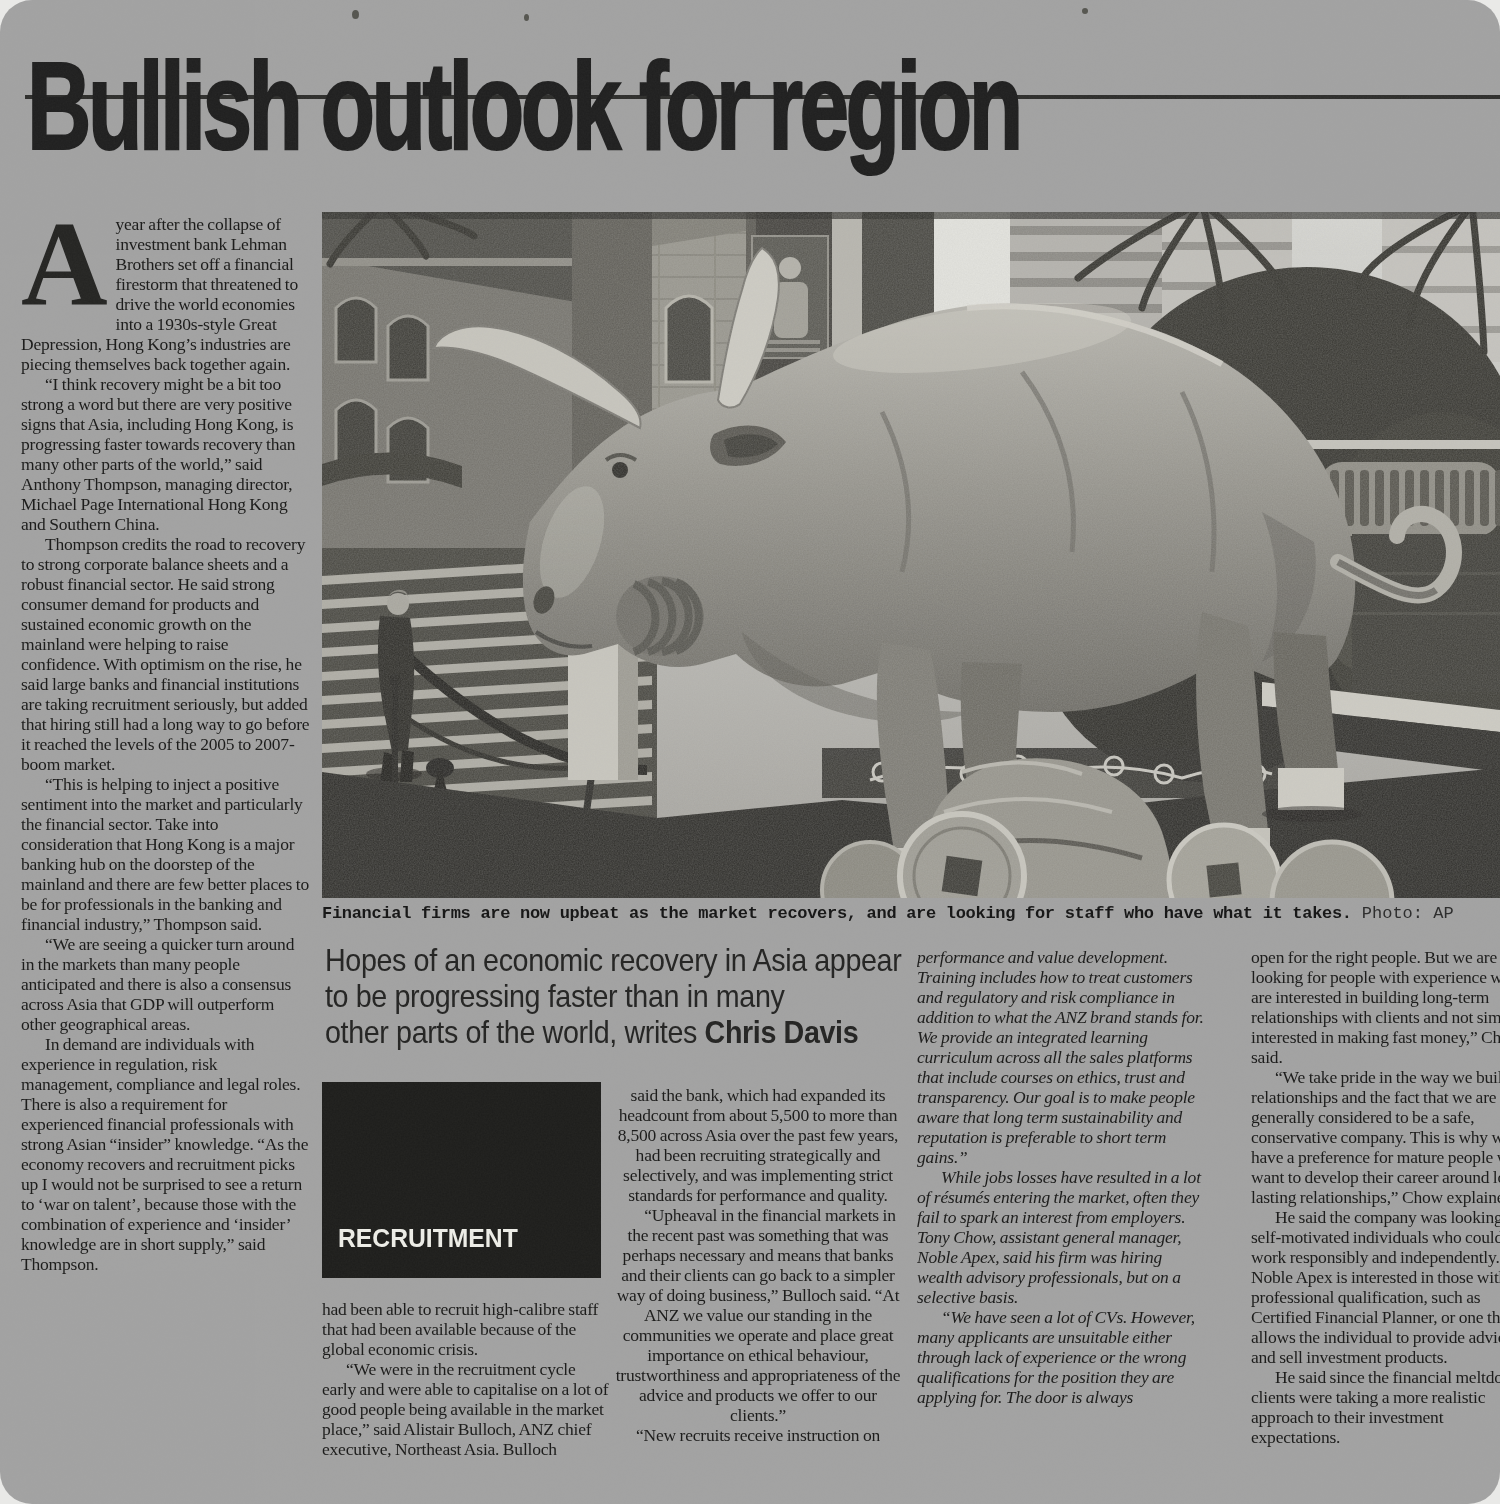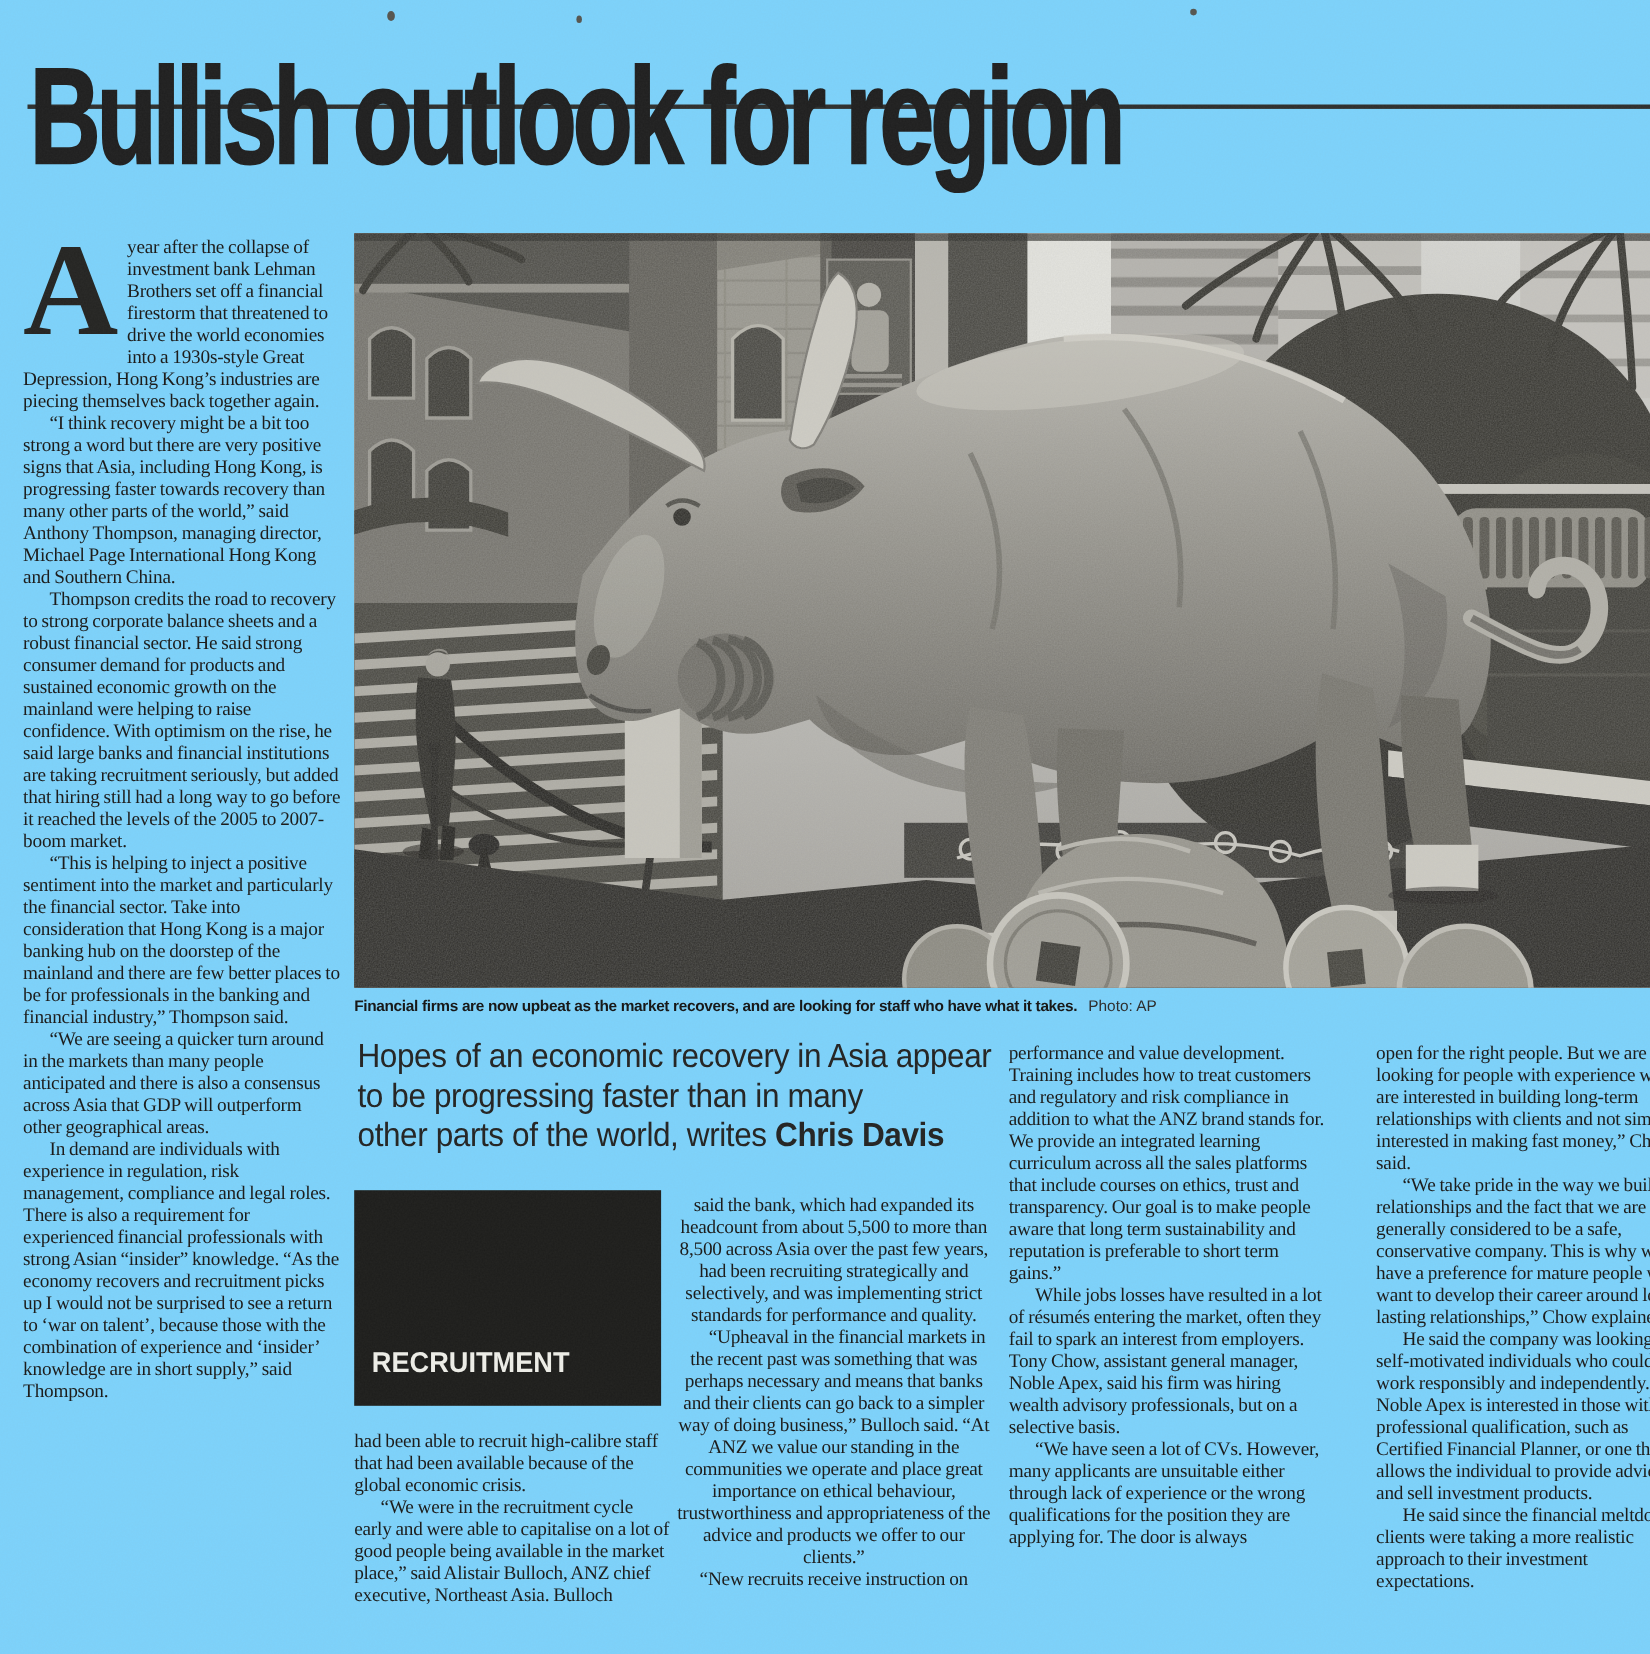--- a/index.html
+++ b/index.html
@@ -1,38 +1,38 @@
 <!DOCTYPE html>
 <html><head>
 <meta charset="utf-8">
 <style>
   html,body{margin:0;padding:0;background:#e9e9e7;}
-  .page{position:relative;width:1500px;height:1504px;background:#7dd3fc;overflow:hidden;
-        font-family:"Liberation Serif", serif;color:#1a1a1a;}
+  .page{position:relative;width:1500px;height:1504px;background:#a3a3a3;overflow:hidden;
+        font-family:"Liberation Serif", serif;color:#1a1a1a;border-radius:32px;}
   .top-rule{position:absolute;left:25px;top:95px;width:1475px;height:4px;background:#2e2e2c;}
   .headline{position:absolute;left:27px;top:44px;margin:0;white-space:nowrap;
             font-family:"Liberation Sans", sans-serif;font-weight:700;}
   .headline span{display:inline-block;font-size:124px;line-height:1.0;letter-spacing:-5px;
             color:#1f1f1f;transform:scaleX(.72);transform-origin:0 0;
             -webkit-text-stroke:2.2px #1f1f1f;}
   .col{position:absolute;font-size:17.5px;line-height:20px;letter-spacing:-0.2px;
        word-spacing:-0.6px;color:#191918;text-align:left;}
   .col p{margin:0;}
   .col p.ind{text-indent:24px;}
   .col1{left:21px;top:214px;width:289px;height:1262px;overflow:hidden;}
   .col2{left:322px;top:1299px;width:288px;height:190px;overflow:hidden;}
   .col3{left:613px;top:1085px;width:290px;height:404px;overflow:hidden;text-align:center;}
-  .col4{left:917px;top:947px;width:290px;height:545px;overflow:hidden;}
+  .col4{left:917px;top:947px;width:290px;height:545px;overflow:hidden;font-style:italic;}
   .col5{left:1219px;top:947px;width:281px;height:548px;overflow:hidden;margin-left:32px;}
   .dropcap{float:left;font-size:120px;line-height:92px;height:97px;padding:4px 8px 0 0;
            font-weight:700;color:#242422;}
   .photo{position:absolute;left:322px;top:212px;width:1178px;height:686px;background:#8c8a85;}
   .photo svg{display:block;}
   .caption{position:absolute;left:322px;top:902px;width:1178px;
-           font-family:Liberation Sans, sans-serif;font-size:14px;line-height:24px;color:#141414;}
+           font-family:Liberation Mono, monospace;font-size:17px;line-height:24px;color:#141414;}
   .caption .cap-bold{font-weight:700;letter-spacing:-0.3px;}
   .caption .cap-credit{font-weight:400;color:#2b2b2b;margin-left:10px;}
   .standfirst{position:absolute;left:325px;top:942px;width:640px;
               font-family:"Liberation Sans", sans-serif;font-size:30.5px;line-height:36px;
               color:#232322;letter-spacing:-0.4px;transform:scaleX(.94);transform-origin:0 0;}
   .standfirst .sf-author{font-weight:700;}
   .recruit{position:absolute;left:322px;top:1082px;width:279px;height:196px;background:#1d1d1b;text-align:center;}
   .recruit .recruit-label{position:absolute;left:16px;bottom:24px;
               font-family:"Liberation Sans", sans-serif;font-weight:700;font-size:26px;
               color:#efefe9;letter-spacing:0px;transform:scaleX(.95);transform-origin:0 100%;}

